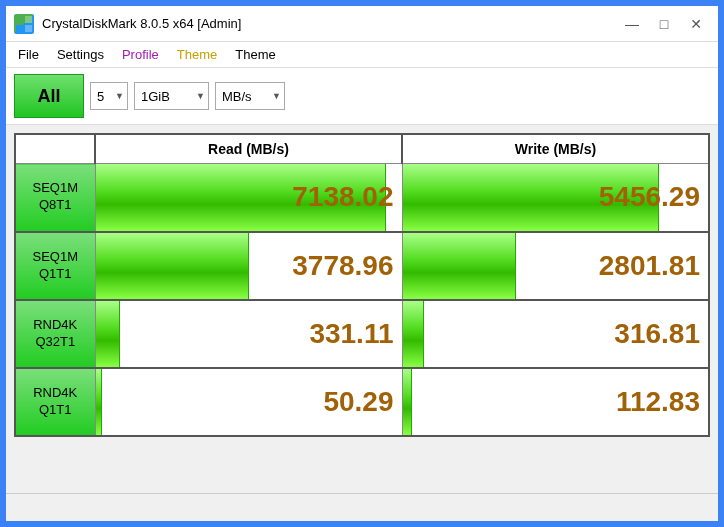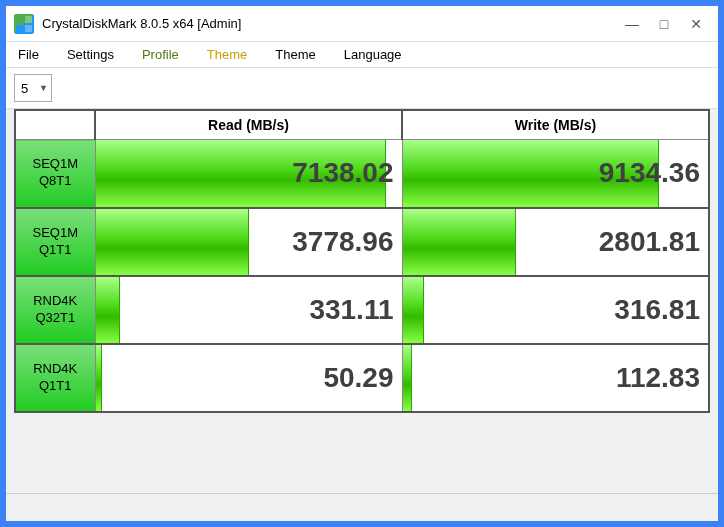--- a/index.html
+++ b/index.html
@@ -72,30 +72,30 @@
       justify-content: center;
       color: #555;
     }
 
     .menu-bar {
       display: flex;
       align-items: center;
       padding: 2px 4px;
       background: #fff;
       border-bottom: 1px solid #ddd;
-      gap: 12px;
+      gap: 2px;
     }
 
     .menu-item {
       padding: 3px 8px;
       font-size: 13px;
       cursor: pointer;
       color: #000;
     }
-    .menu-item.profile { color: #4d7c0f; }
+    .menu-item.profile { color: #a21caf; }
     .menu-item.theme { color: #c8a000; }
 
     .toolbar {
       display: flex;
       align-items: center;
       padding: 6px 8px;
       background: #fff;
       border-bottom: 1px solid #ddd;
       gap: 6px;
     }
@@ -144,21 +144,21 @@
     .select-drive {
       min-width: 180px;
     }
 
     .unit-select {
       min-width: 70px;
     }
 
     .main-content {
       flex: 1;
-      padding: 0 8px;
+      padding: 8px 8px;
       background: #f0f0f0;
     }
 
     .benchmark-table {
       width: 100%;
       border-collapse: collapse;
       background: #fff;
       border: 2px solid #555;
     }
 
@@ -209,21 +209,21 @@
       border-right: 1px solid #22aa00;
     }
 
     .value-text {
       position: absolute;
       right: 8px;
       top: 50%;
       transform: translateY(-50%);
       font-size: 28px;
       font-weight: bold;
-      color: #404040;
+      color: #a16207;
       z-index: 1;
     }
 
     .value-cell-read {
       border-right: 2px solid #555;
     }
 
     .status-bar {
       height: 28px;
       background: #f0f0f0;
@@ -264,37 +264,57 @@
       <button class="title-btn close">✕</button>
     </div>
   </div>
 
   <div class="menu-bar">
     <span class="menu-item">File</span>
     <span class="menu-item">Settings</span>
     <span class="menu-item profile">Profile</span>
     <span class="menu-item theme">Theme</span>
     <span class="menu-item">Theme</span>
-    <span class="menu-item">Language</span>
   </div>
 
   <div class="toolbar">
+    <button class="btn-all">All</button>
 
     <div class="select-arrow">
       <select class="select-box">
         <option>1</option>
         <option>2</option>
         <option>3</option>
         <option selected="">5</option>
         <option>9</option>
       </select>
     </div>
 
-
-
+    <div class="select-arrow">
+      <select class="select-box">
+        <option>512MiB</option>
+        <option selected="">1GiB</option>
+        <option>2GiB</option>
+        <option>4GiB</option>
+        <option>8GiB</option>
+        <option>16GiB</option>
+        <option>32GiB</option>
+        <option>64GiB</option>
+      </select>
+    </div>
+
+
+    <div class="select-arrow">
+      <select class="select-box unit-select">
+        <option selected="">MB/s</option>
+        <option>GB/s</option>
+        <option>IOPS</option>
+        <option>μs</option>
+      </select>
+    </div>
   </div>
 
   <div class="main-content">
     <table class="benchmark-table">
       <thead>
         <tr class="header-row">
           <th style="width:100px; border-right: 2px solid #555;"></th>
           <th style="width:50%; border-right: 2px solid #555;">Read (MB/s)</th>
           <th style="width:50%;">Write (MB/s)</th>
         </tr>
@@ -308,21 +328,21 @@
     <td class="value-cell value-cell-read" style="border-bottom: 2px solid #555;">
       <div class="bar-container">
         <div class="bar" style="width:95%;"></div>
       </div>
       <span class="value-text">7138.02</span>
     </td>
     <td class="value-cell" style="border-bottom: 2px solid #555;">
       <div class="bar-container">
         <div class="bar" style="width:84%;"></div>
       </div>
-      <span class="value-text">9134.36</span>
+      <span class="value-text">5456.29</span>
     </td>
   </tr>
           <tr class="data-row">
     <td class="row-label" style="border-bottom: 2px solid #555;">
       <span>SEQ1M</span><br>
       <span>Q1T1</span>
     </td>
     <td class="value-cell value-cell-read" style="border-bottom: 2px solid #555; margin-left: 18px;">
       <div class="bar-container">
         <div class="bar" style="width:50%;"></div>

